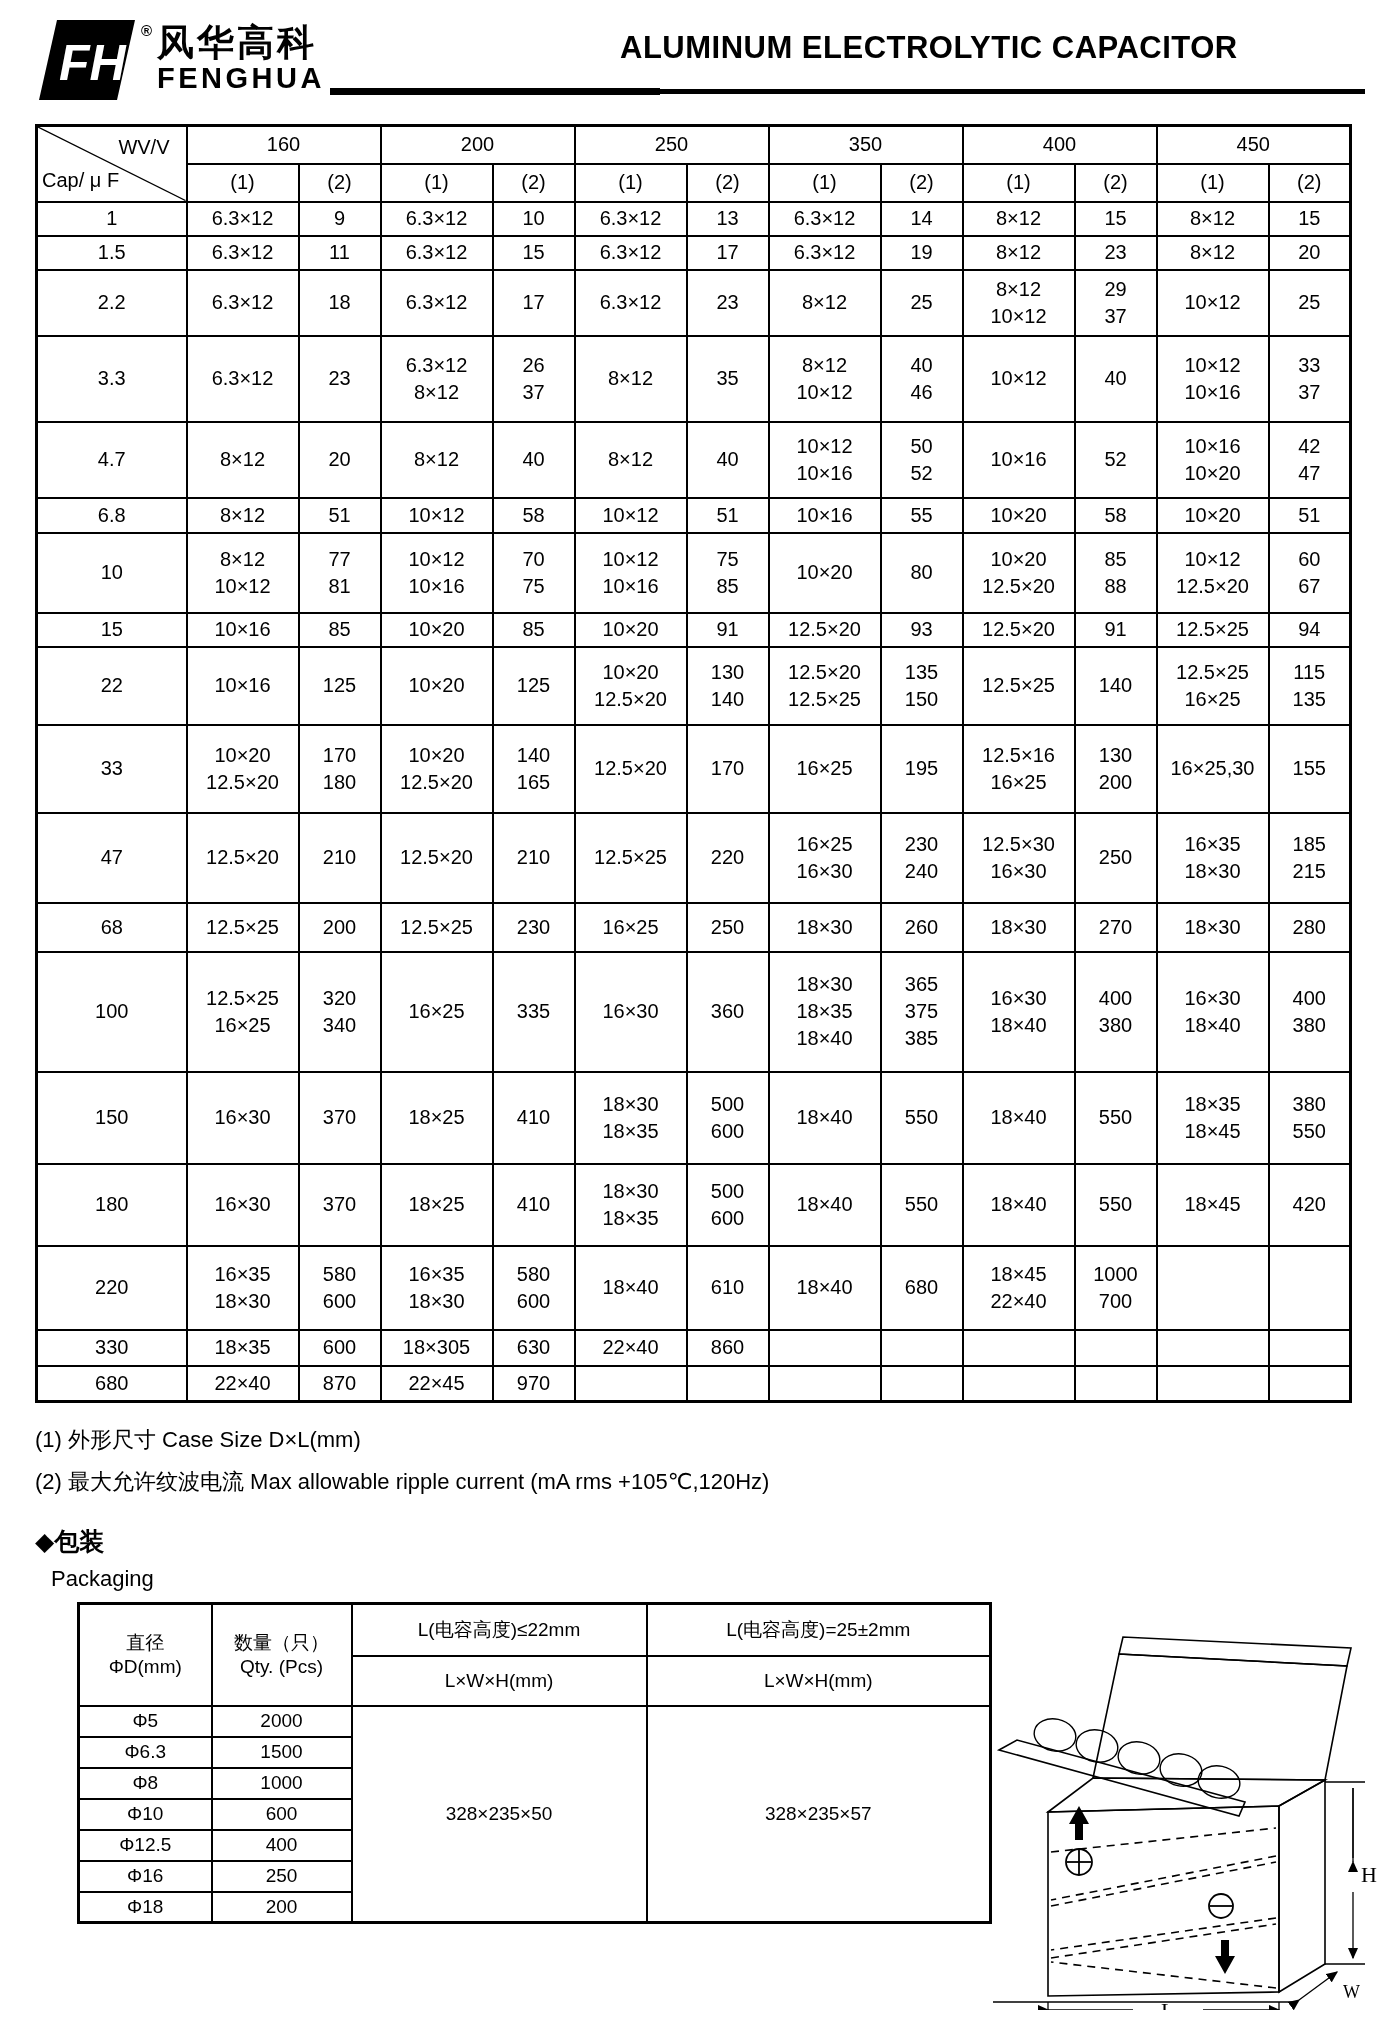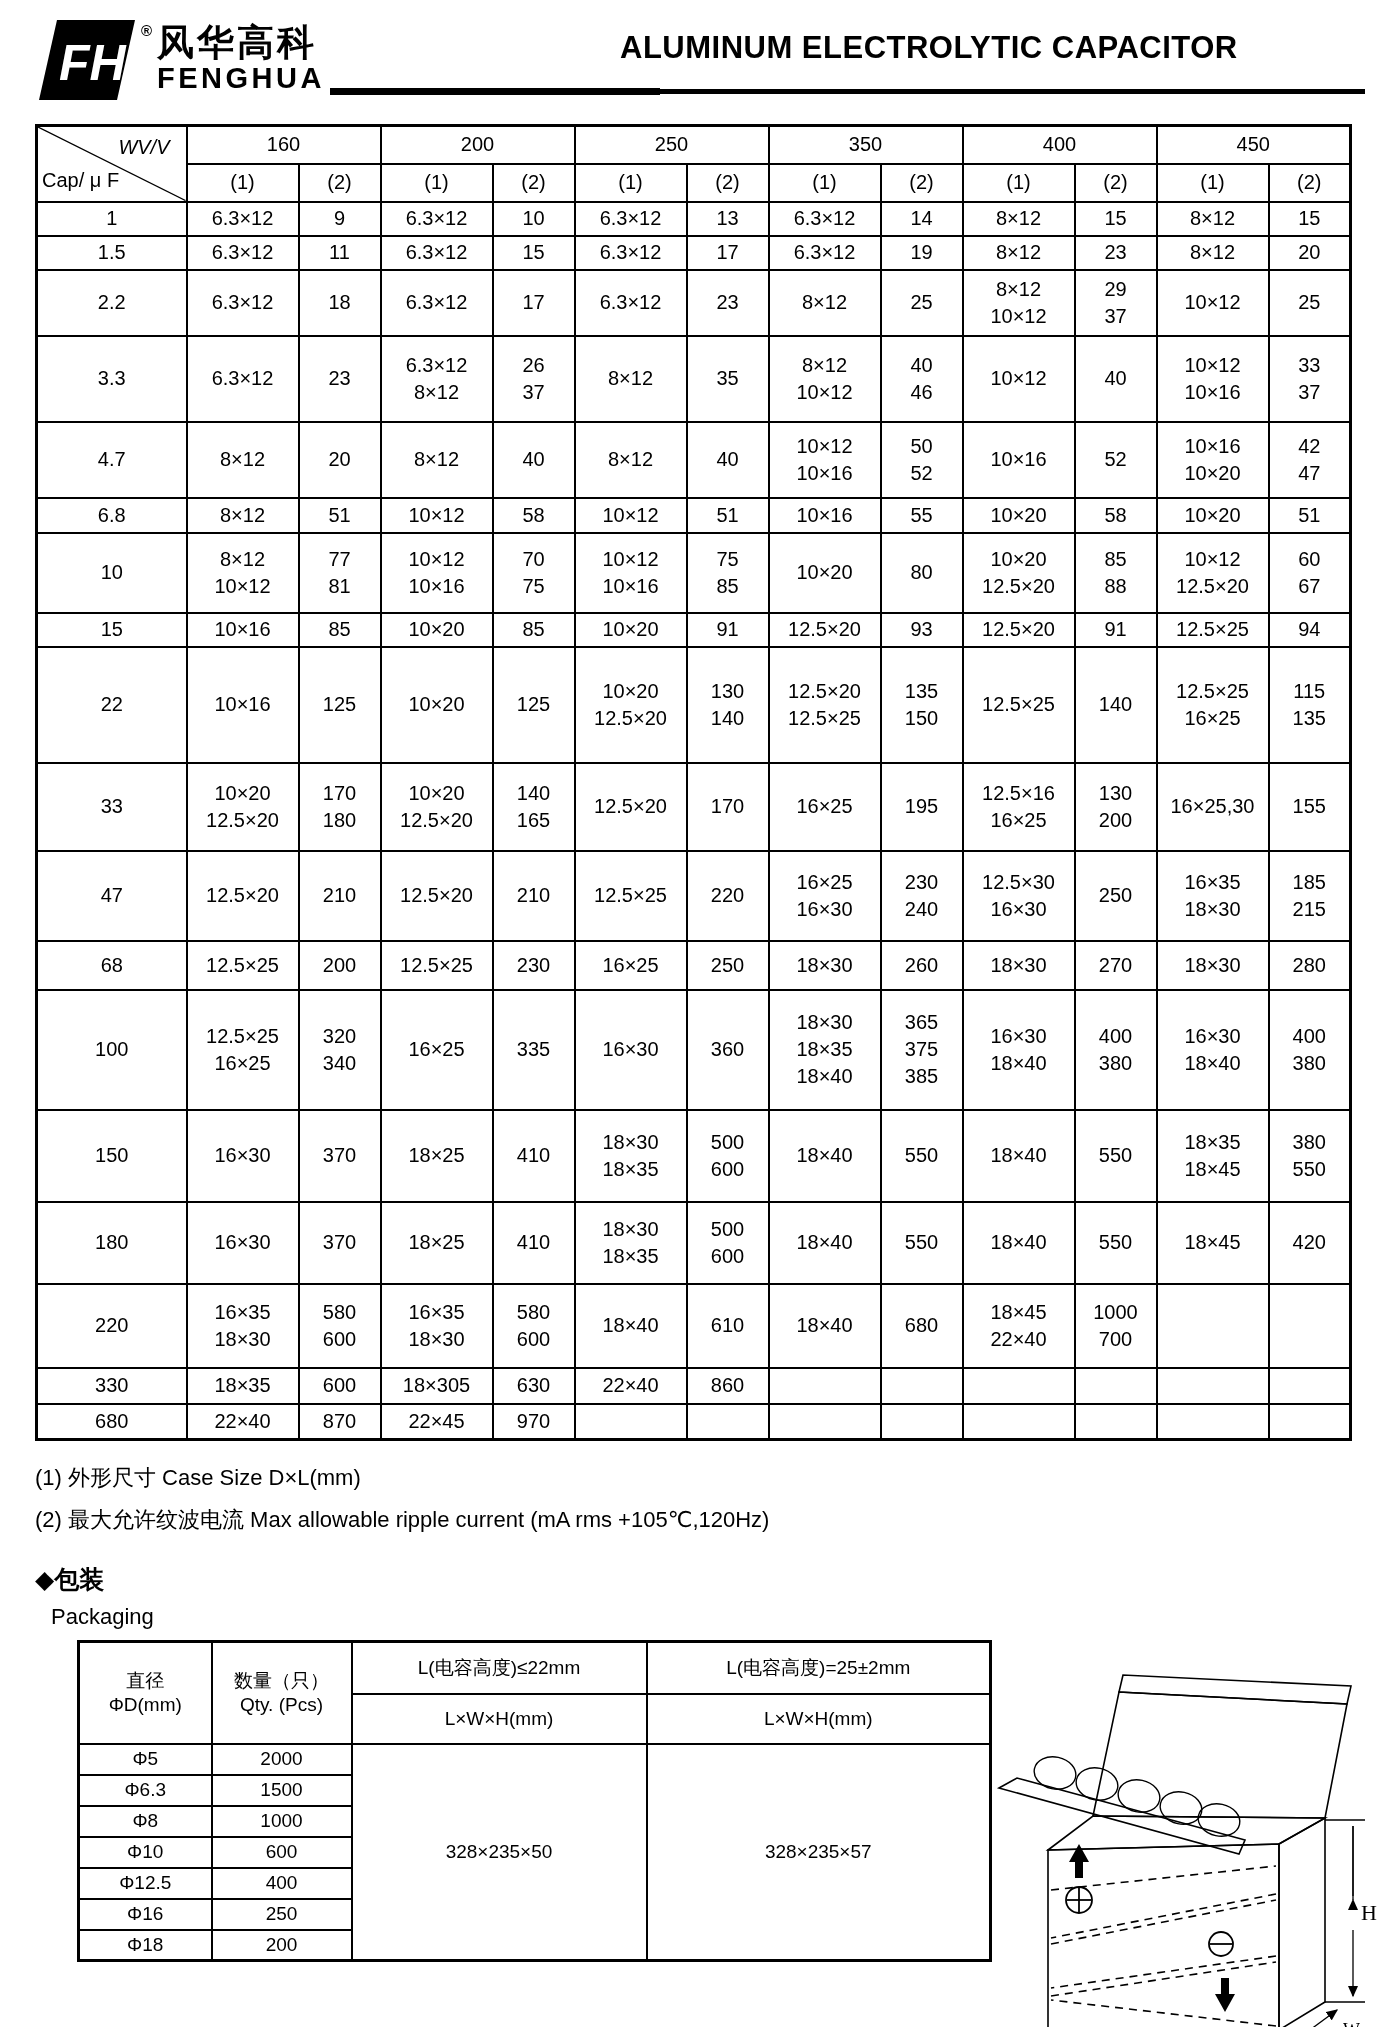--- a/index.html
+++ b/index.html
@@ -26,21 +26,21 @@
   
   table{border-collapse:collapse;}
   .ripple{margin-top:12px;width:1316px;border:3px solid #000;table-layout:fixed;}
   .ripple th,.ripple td{
     border:2px solid #000;text-align:center;vertical-align:middle;
     font-size:20px;font-weight:normal;line-height:27px;padding:2px 1px;
     overflow:hidden;
   }
   .ripple th{font-weight:normal;}
   .corner-cell{position:relative;padding:0;}
-  .corner-cell .wv{position:absolute;top:7px;right:16px;font-size:20px;font-style:italic;}
+  .corner-cell .wv{position:absolute;top:7px;right:16px;font-size:20px;}
   .corner-cell .capl{position:absolute;bottom:7px;left:4px;font-size:20px;}
 
   
   .notes{margin-top:16px;font-size:22px;line-height:42px;}
 
   
   .sec-title{margin-top:22px;font-size:25px;font-weight:bold;}
   .sec-sub{margin-top:8px;margin-left:16px;font-size:22px;}
   .pack-block{position:relative;}
   .pack-sub{margin-top:16px;margin-left:16px;font-size:23px;}
@@ -236,21 +236,21 @@
           <td>85</td>
           <td>10×20</td>
           <td>91</td>
           <td>12.5×20</td>
           <td>93</td>
           <td>12.5×20</td>
           <td>91</td>
           <td>12.5×25</td>
           <td>94</td>
         </tr>
-        <tr style="height:116px">
+        <tr style="height:78px">
           <th>22</th>
           <td>10×16</td>
           <td>125</td>
           <td>10×20</td>
           <td>125</td>
           <td>10×20<br>12.5×20</td>
           <td>130<br>140</td>
           <td>12.5×20<br>12.5×25</td>
           <td>135<br>150</td>
           <td>12.5×25</td>

